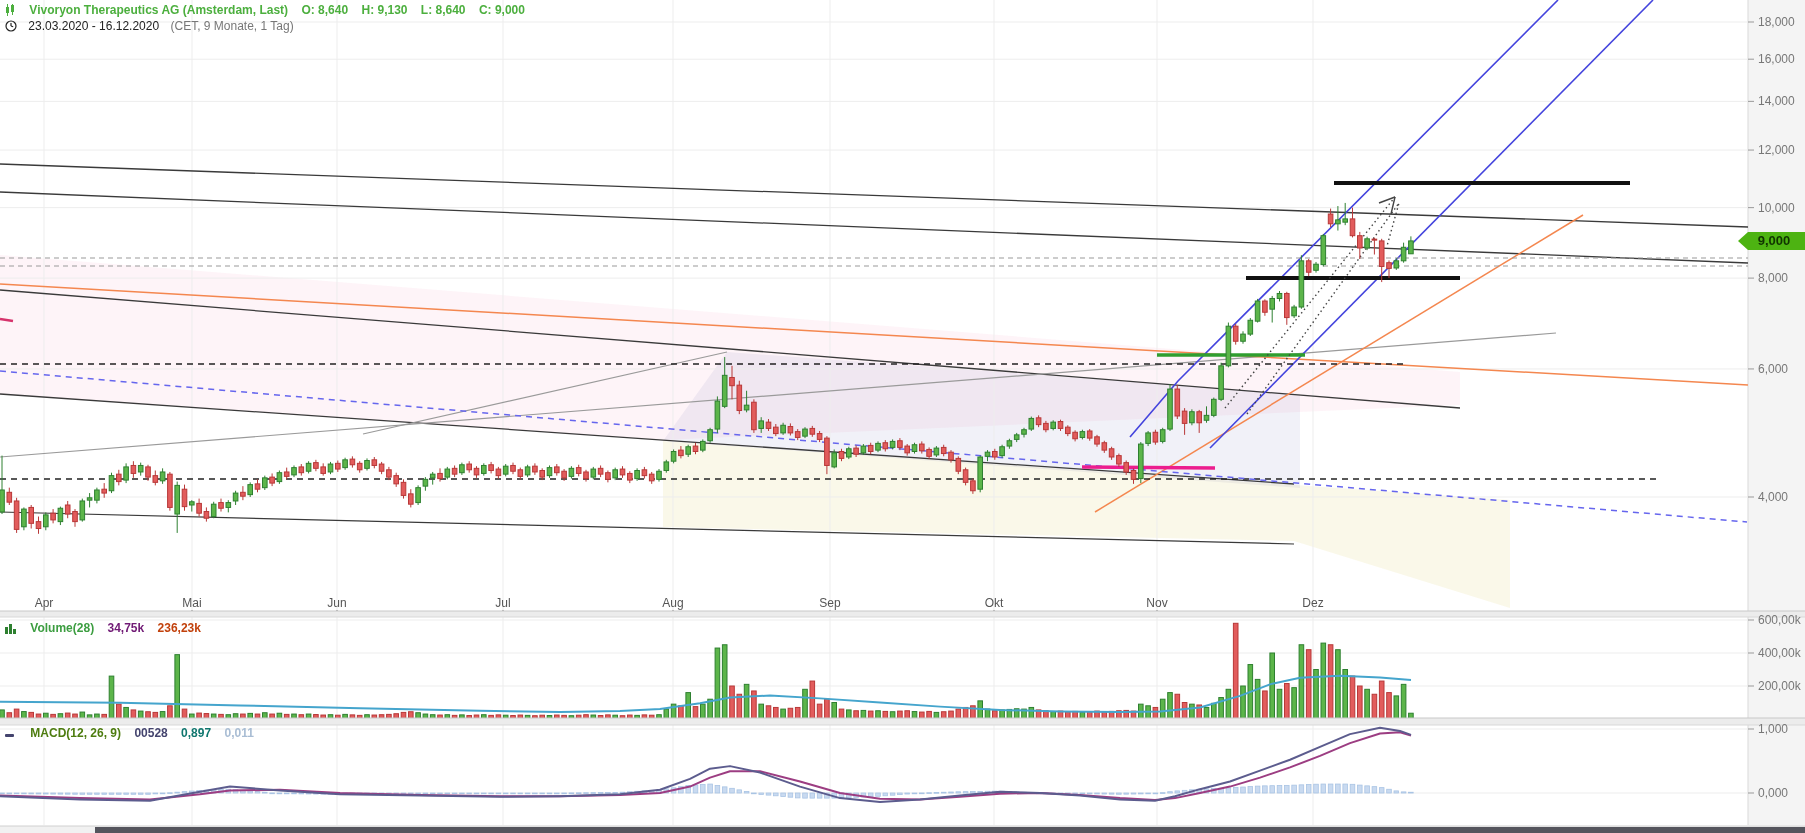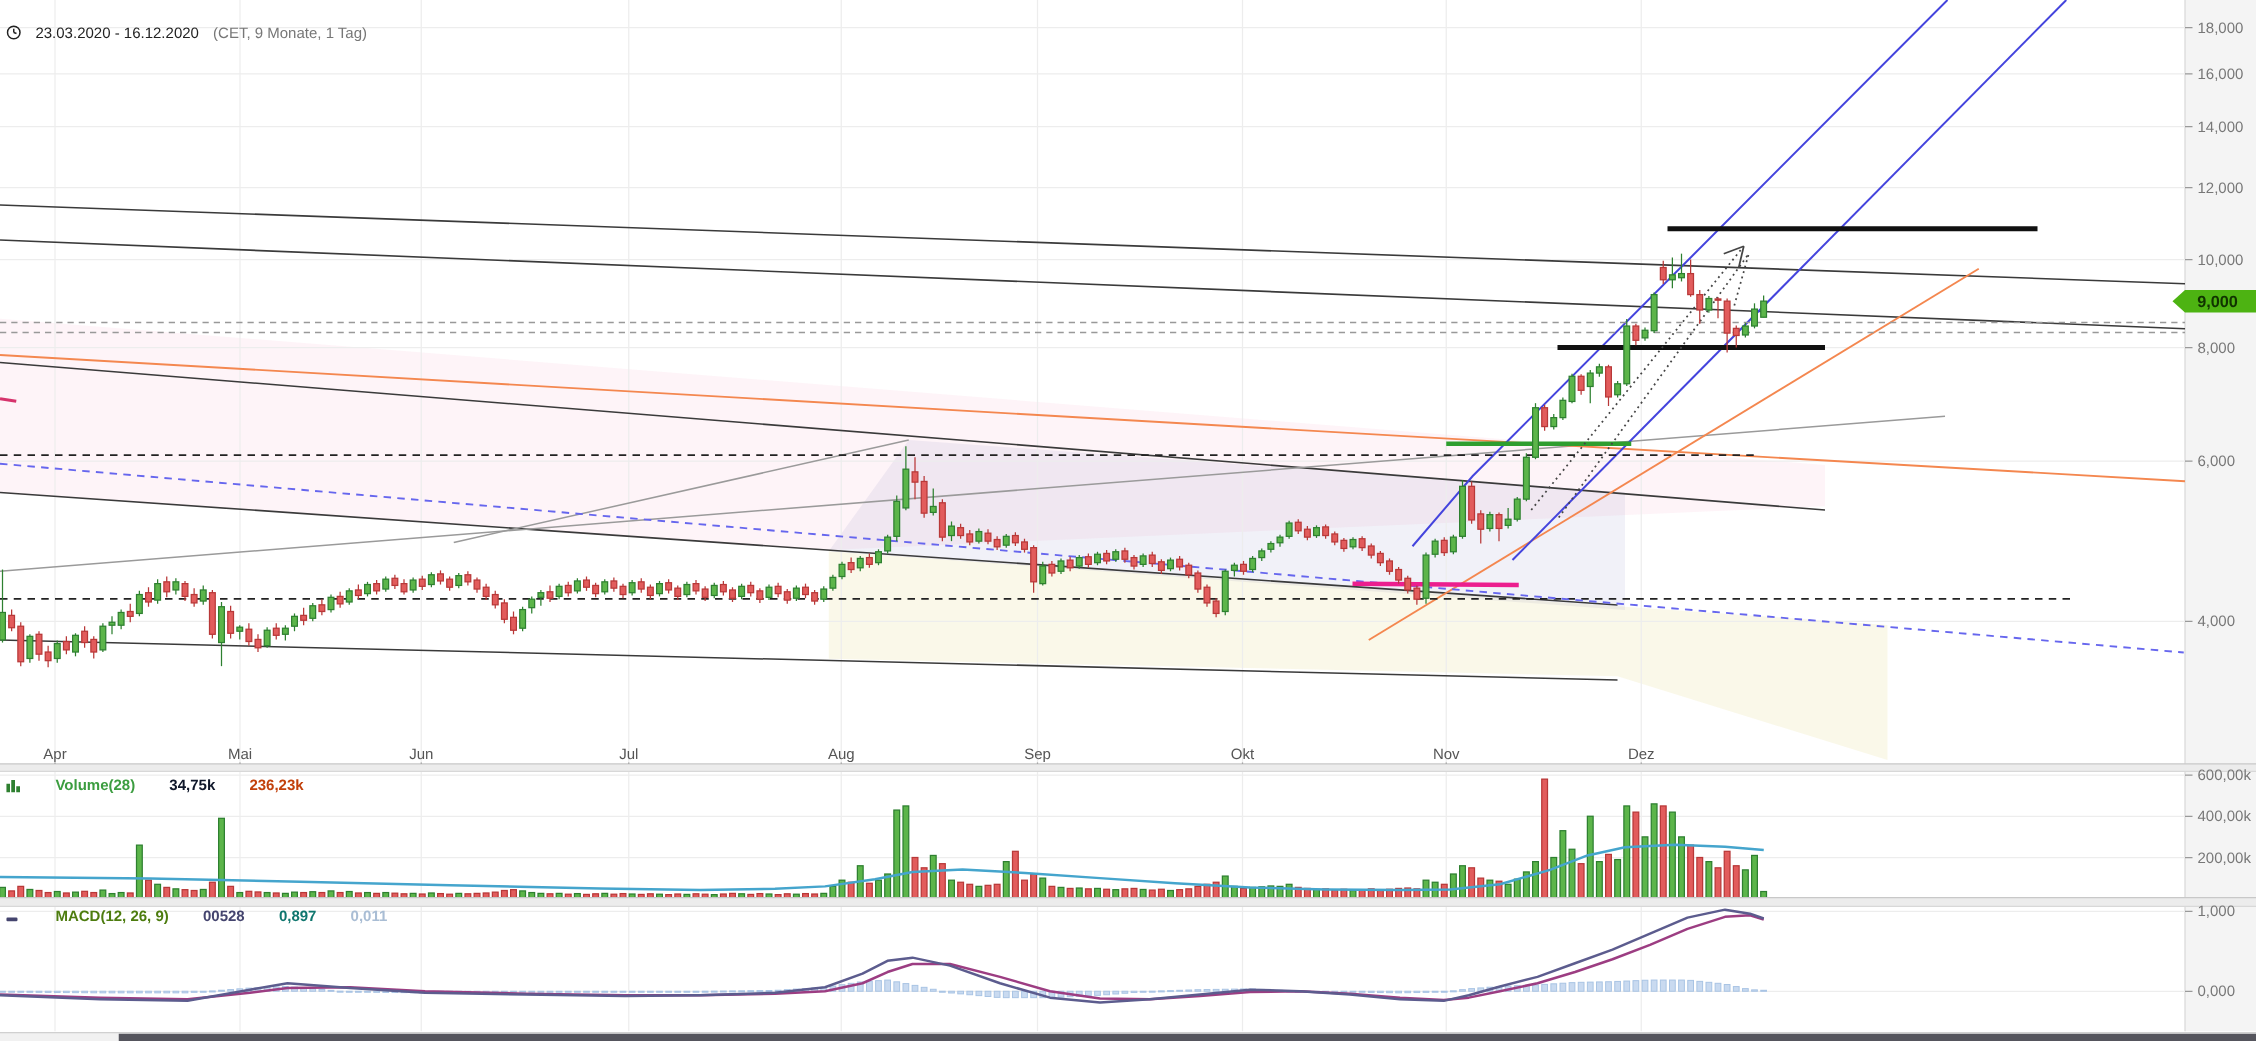--- a/index.html
+++ b/index.html
@@ -6,21 +6,21 @@
   body{font-family:"Liberation Sans","DejaVu Sans",sans-serif;}
   #stage{position:relative;width:1805px;height:833px;overflow:hidden;background:#fff;}
   #chart-svg{position:absolute;left:0;top:0;}
   .hdr{position:absolute;left:5px;font-size:12px;line-height:15px;white-space:nowrap;}
   .hdr1{top:3px;color:#4caf3e;font-weight:bold;}
   .hdr2{top:19px;color:#222;}
   .hdr1 span{margin-right:10px;}
   .hdr2 span{margin-right:8px;}
   .icon-inline{display:inline-block;vertical-align:-2px;margin-right:5px;}
   .ind-hdr{position:absolute;left:5px;font-size:12px;font-weight:bold;white-space:nowrap;}
-  .ind-hdr span{margin-right:24px;text-align:center;}
+  .ind-hdr span{margin-right:10px;text-align:center;}
   #vol-hdr{top:621px;}
   #macd-hdr{top:726px;}
   .axis-note{color:#777;}
 </style>
 </head>
 <body>
 
 <div id="stage">
   <svg id="chart-svg" width="1805" height="833">
       <g>
@@ -927,38 +927,51 @@
         <polygon points="1738,240.901574793726 1748,231.901574793726 1805,231.901574793726 1805,249.901574793726 1748,249.901574793726" fill="#4db312"></polygon>
         <text x="1774" y="245.401574793726" fill="#103300" font-size="13px" text-anchor="middle" font-weight="bold">9,000</text>
       </g>
       <g>
         <rect x="0" y="826" width="1805" height="8" fill="#f1f1f1"></rect>
         <line x1="0" y1="826" x2="1805" y2="826" stroke="#d0d0d0"></line>
         <rect x="95" y="827" width="1710" height="6" fill="#55555d"></rect>
       </g>
     </svg>
 
+  <div class="hdr hdr1">
+    <span class="icon-inline"><svg width="11" height="12">
+          <rect x="1" y="3" width="3" height="6" fill="#4caf3e"></rect>
+          <line x1="2.5" y1="0" x2="2.5" y2="12" stroke="#4caf3e" stroke-width="1"></line>
+          <rect x="6" y="1" width="3" height="7" fill="#4caf3e"></rect>
+          <line x1="7.5" y1="0" x2="7.5" y2="11" stroke="#4caf3e" stroke-width="1"></line>
+        </svg></span>
+    <span>Vivoryon Therapeutics AG (Amsterdam, Last)</span>
+    <span>O: 8,640</span>
+    <span>H: 9,130</span>
+    <span>L: 8,640</span>
+    <span>C: 9,000</span>
+  </div>
   <div class="hdr hdr2">
     <span class="icon-inline"><svg width="12" height="12">
           <circle cx="6" cy="6" r="5" fill="none" stroke="#222" stroke-width="1.2"></circle>
           <line x1="6" y1="6" x2="6" y2="3" stroke="#222" stroke-width="1.2"></line>
           <line x1="6" y1="6" x2="8.2" y2="6.8" stroke="#222" stroke-width="1.2"></line>
         </svg></span>
     <span>23.03.2020 - 16.12.2020</span>
     <span class="axis-note">(CET, 9 Monate, 1 Tag)</span>
   </div>
 
   <div class="ind-hdr" id="vol-hdr">
     <span class="icon-inline"><svg width="12" height="11">
           <rect x="0" y="4" width="3" height="7" fill="#2e8030"></rect>
           <rect x="4" y="1" width="3" height="10" fill="#2e8030"></rect>
           <rect x="8" y="6" width="3" height="5" fill="#2e8030"></rect>
         </svg></span>
     <span style="color:#3c9d40">Volume(28)</span>
-    <span style="color:#0f172a">34,75k</span>
+    <span style="color:#701a75">34,75k</span>
     <span style="color:#c2410c">236,23k</span>
   </div>
   <div class="ind-hdr" id="macd-hdr">
     <span class="icon-inline"><svg width="12" height="8">
           <rect x="0" y="3" width="9" height="3" rx="1" fill="#44446e"></rect>
         </svg></span>
     <span style="color:#4d7c0f">MACD(12, 26, 9)</span>
     <span style="color:#44446e">00528</span>
     <span style="color:#0f766e">0,897</span>
     <span style="color:#a9bdd4">0,011</span>

